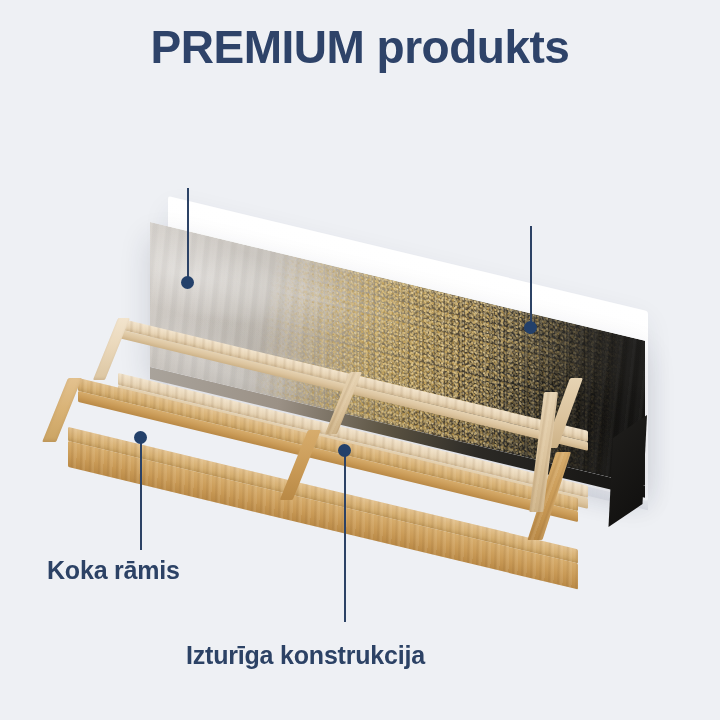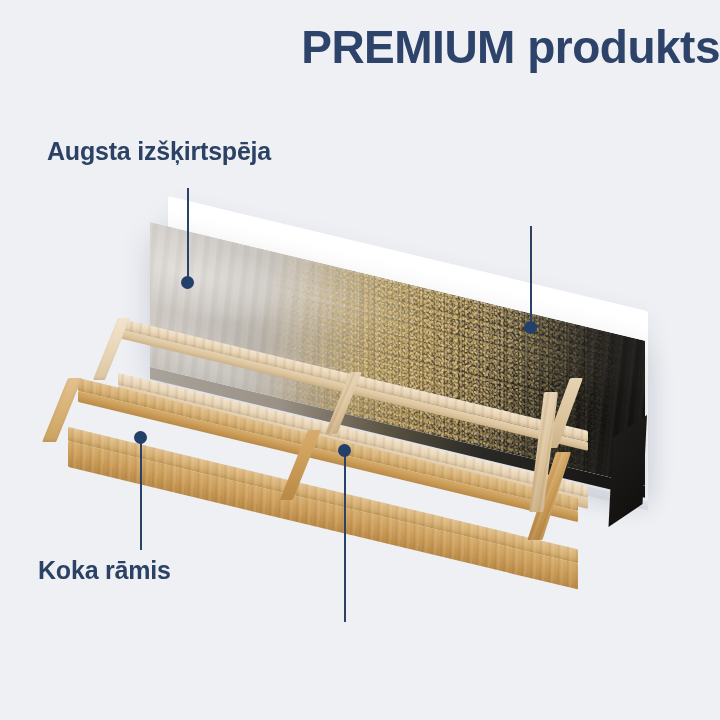--- a/index.html
+++ b/index.html
@@ -17,40 +17,40 @@
     font-family: "Liberation Sans", "DejaVu Sans", sans-serif;
     -webkit-font-smoothing: antialiased;
   }
 
   
   #product-title {
     position: absolute;
     left: 0;
     top: 22px;
     width: 720px;
-    text-align: right;
+    text-align: center;
     font-size: 46px;
     font-weight: 700;
     letter-spacing: -0.5px;
     color: #2e4369;
     line-height: 1.1;
     white-space: nowrap;
   }
   .callout-label {
     position: absolute;
     font-size: 25px;
     font-weight: 700;
     color: #2c4265;
     white-space: nowrap;
     letter-spacing: -0.2px;
     line-height: 1.15;
   }
   #label-resolution   { left: 47px;  top: 137px; }
   #label-uv           { left: 455px; top: 188px; }
-  #label-wood-frame   { left: 38px;  top: 556px; }
+  #label-wood-frame   { left: 47px;  top: 556px; }
   #label-construction { left: 186px; top: 641px; }
 
   
   .leader-line {
     position: absolute;
     width: 2px;
     background: #2c4265;
   }
   .leader-dot {
     position: absolute;
@@ -354,20 +354,20 @@
 
   <div class="leader-line" id="line-uv"></div>
   <div class="leader-dot" id="dot-uv"></div>
 
   <div class="leader-line" id="line-wood-frame"></div>
   <div class="leader-dot" id="dot-wood-frame"></div>
 
   <div class="leader-line" id="line-construction"></div>
   <div class="leader-dot" id="dot-construction"></div>
 
-  <div class="callout-label" id="label-resolution">Augsta izšķirtspēja</div>
 
 
   <div class="callout-label" id="label-wood-frame">Koka rāmis</div>
 
+  <div class="callout-label" id="label-construction">Izturīga konstrukcija</div>
 
   <div id="footer-fade"></div>
 </div>
 
 </body></html>

